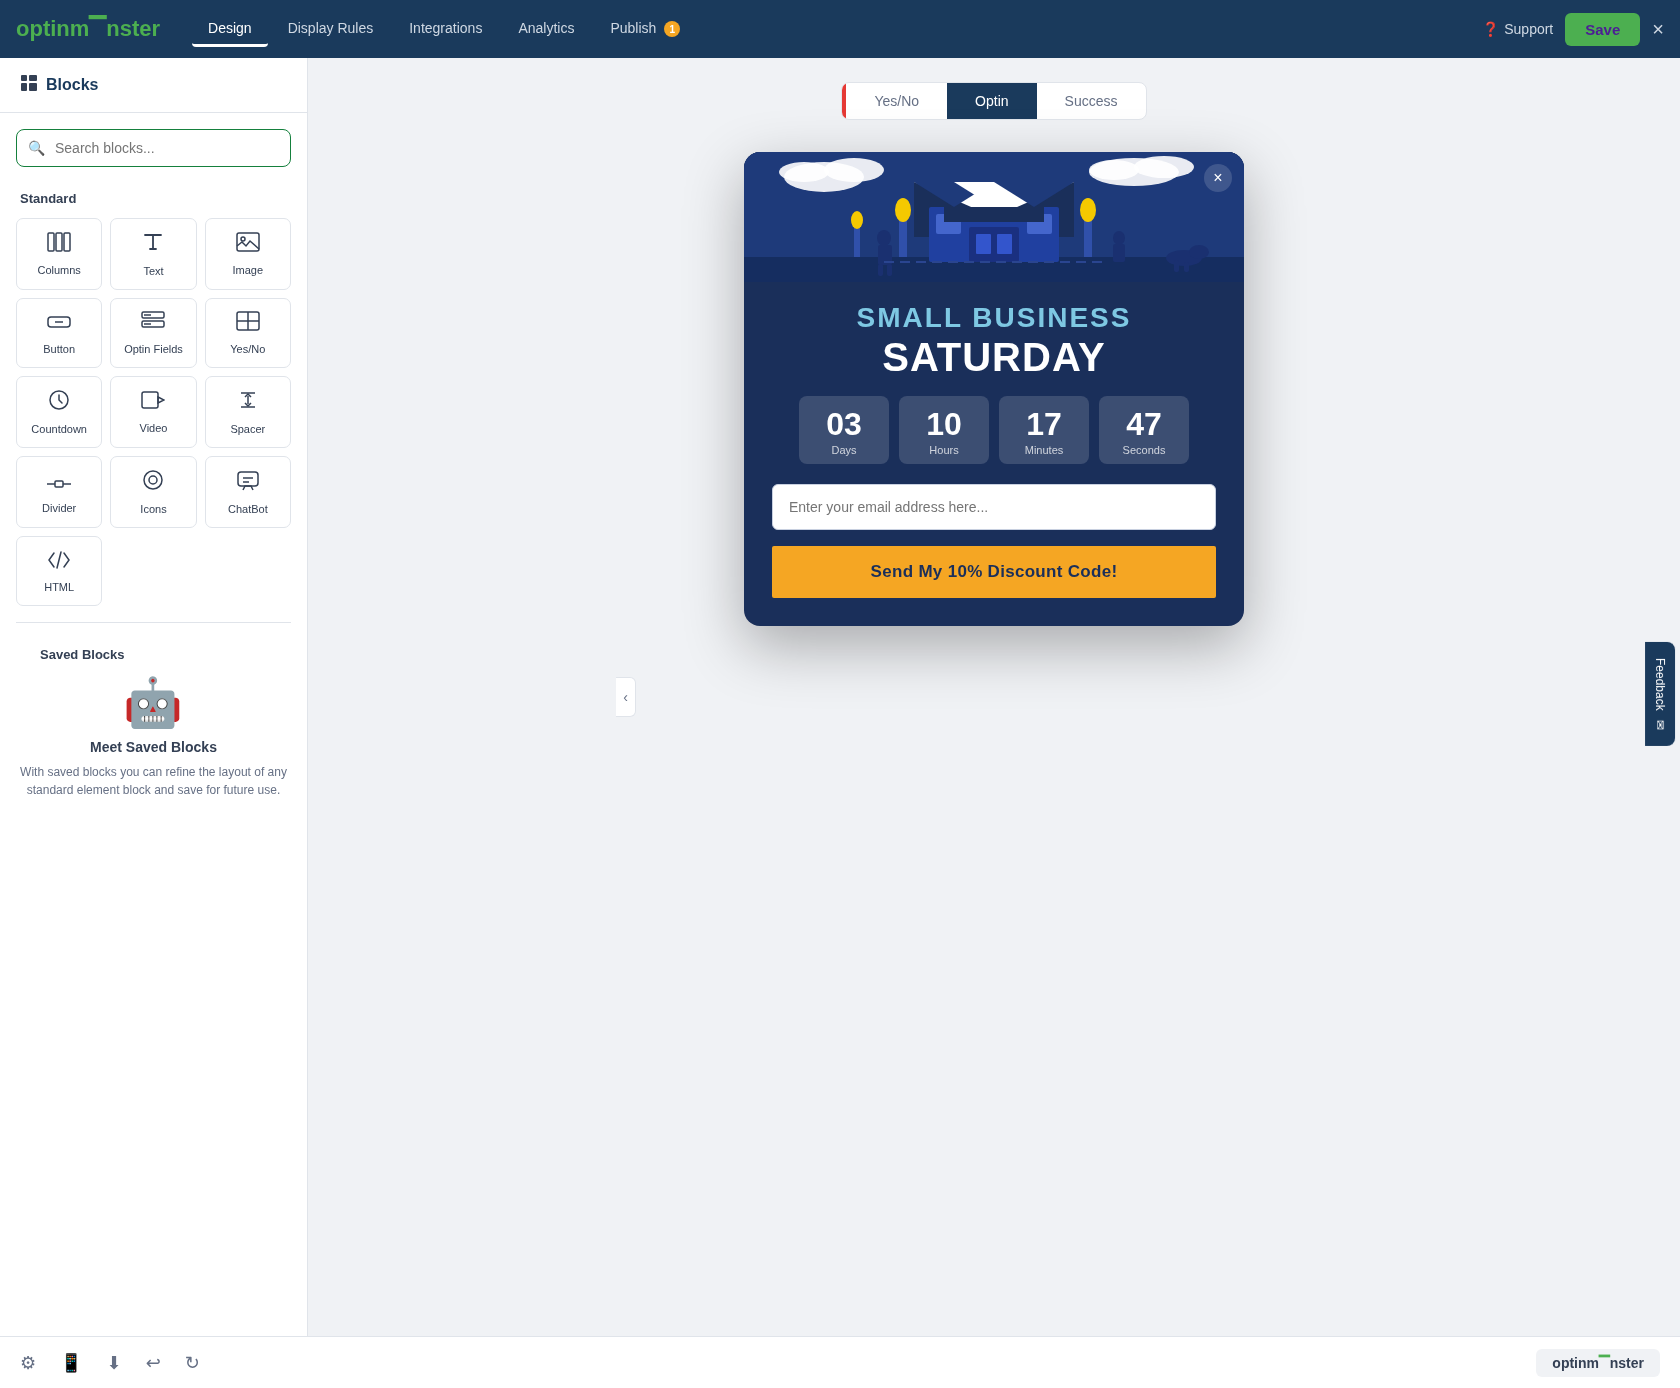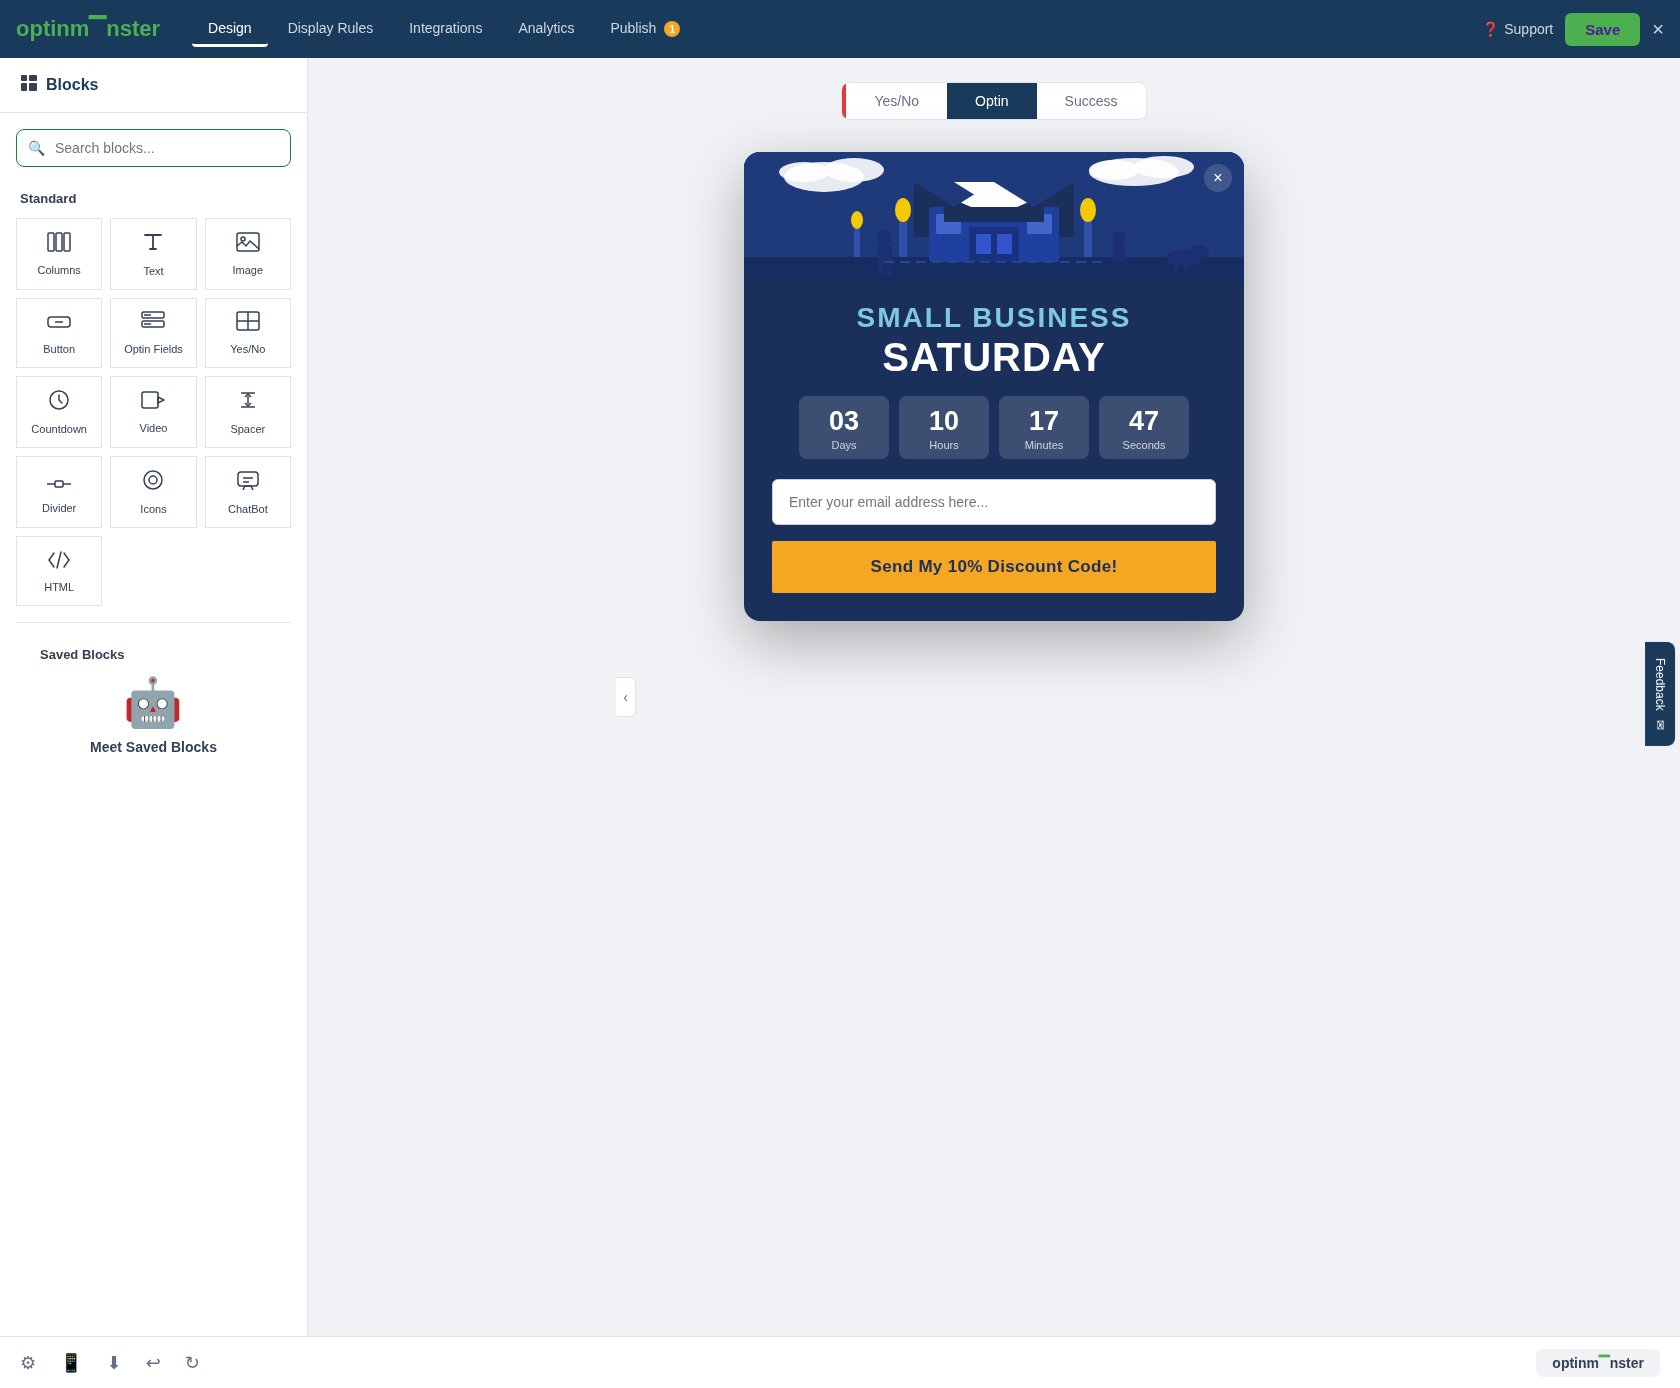--- a/index.html
+++ b/index.html
@@ -59,21 +59,21 @@
     .section-label {
       font-size: 13px; font-weight: 700; color: #344054;
       padding: 8px 20px 4px; text-transform: none;
     }
     .blocks-grid {
       display: grid; grid-template-columns: 1fr 1fr 1fr;
       gap: 8px; padding: 8px 16px;
     }
     .block-item {
       display: flex; flex-direction: column; align-items: center; justify-content: center;
-      border: 1px solid #e0e4ea; border-radius: 0;
+      border: 1px solid #e0e4ea; border-radius: 7px;
       padding: 12px 6px; gap: 6px; cursor: pointer; background: #fff;
     }
     .block-icon { font-size: 22px; color: #344054; }
     .block-label { font-size: 11px; color: #344054; font-weight: 500; text-align: center; }
     .divider-line { border: none; border-top: 1px solid #e0e4ea; margin: 8px 16px; }
     .saved-section { padding: 8px 20px 20px; }
     .saved-monster { display: flex; flex-direction: column; align-items: center; gap: 8px; margin-top: 8px; }
     .monster-icon { font-size: 48px; }
     .saved-title { font-size: 14px; font-weight: 700; color: #344054; }
     .saved-desc { font-size: 12px; color: #667085; text-align: center; line-height: 1.5; }
@@ -133,21 +133,21 @@
       letter-spacing: 1px;
     }
 
     
     .countdown { display: flex; gap: 10px; justify-content: center; margin-bottom: 20px; }
     .countdown-item {
       background: rgba(255,255,255,0.15); border-radius: 8px;
       width: 90px; display: flex; flex-direction: column; align-items: center;
       padding: 12px 8px 8px;
     }
-    .countdown-num { font-size: 27px; font-weight: 700; color: #fff; line-height: 1; }
+    .countdown-num { font-size: 32px; font-weight: 700; color: #fff; line-height: 1; }
     .countdown-label { font-size: 11px; color: rgba(255,255,255,0.75); margin-top: 4px; }
 
     
     .promo-text {
       text-align: center; font-size: 17px; color: #fff;
       margin-bottom: 18px; line-height: 1.5;
     }
     .promo-text .highlight { color: #f5a623; font-weight: 700; }
 
     
@@ -372,20 +372,21 @@
       </div>
     </div>
 
     <hr class="divider-line">
 
     <div class="saved-section">
       <div class="section-label">Saved Blocks</div>
       <div class="saved-monster">
         <span class="monster-icon">🤖</span>
         <span class="saved-title">Meet Saved Blocks</span>
+        <span class="saved-desc">With saved blocks you can refine the layout of any standard element block and save for future use.</span>
       </div>
     </div>
   </aside>
 
   <main class="main-content">
 
     <div class="tab-bar">
       <div class="tab-indicator"></div>
       <button class="tab-btn">Yes/No</button>
       <button class="tab-btn active">Optin</button>

